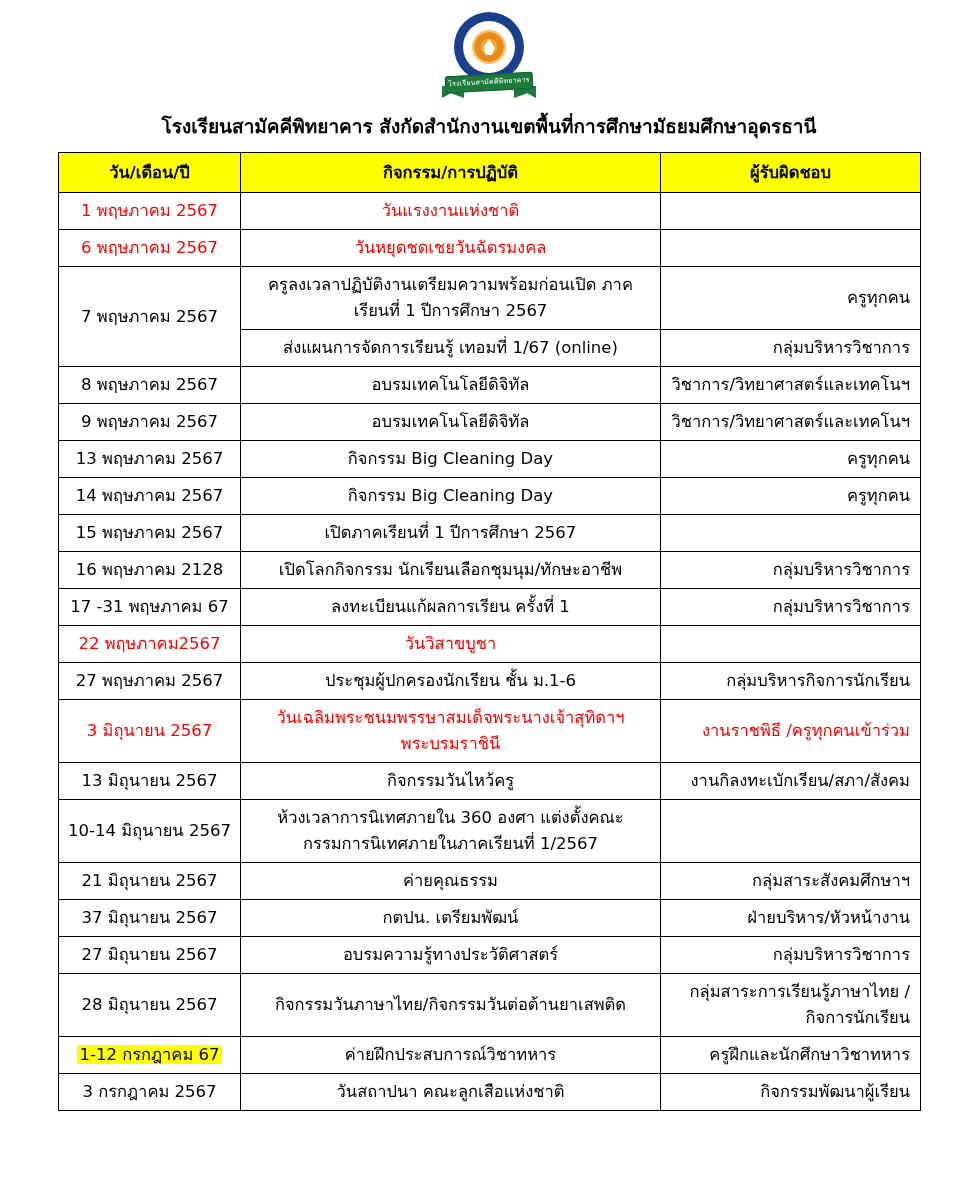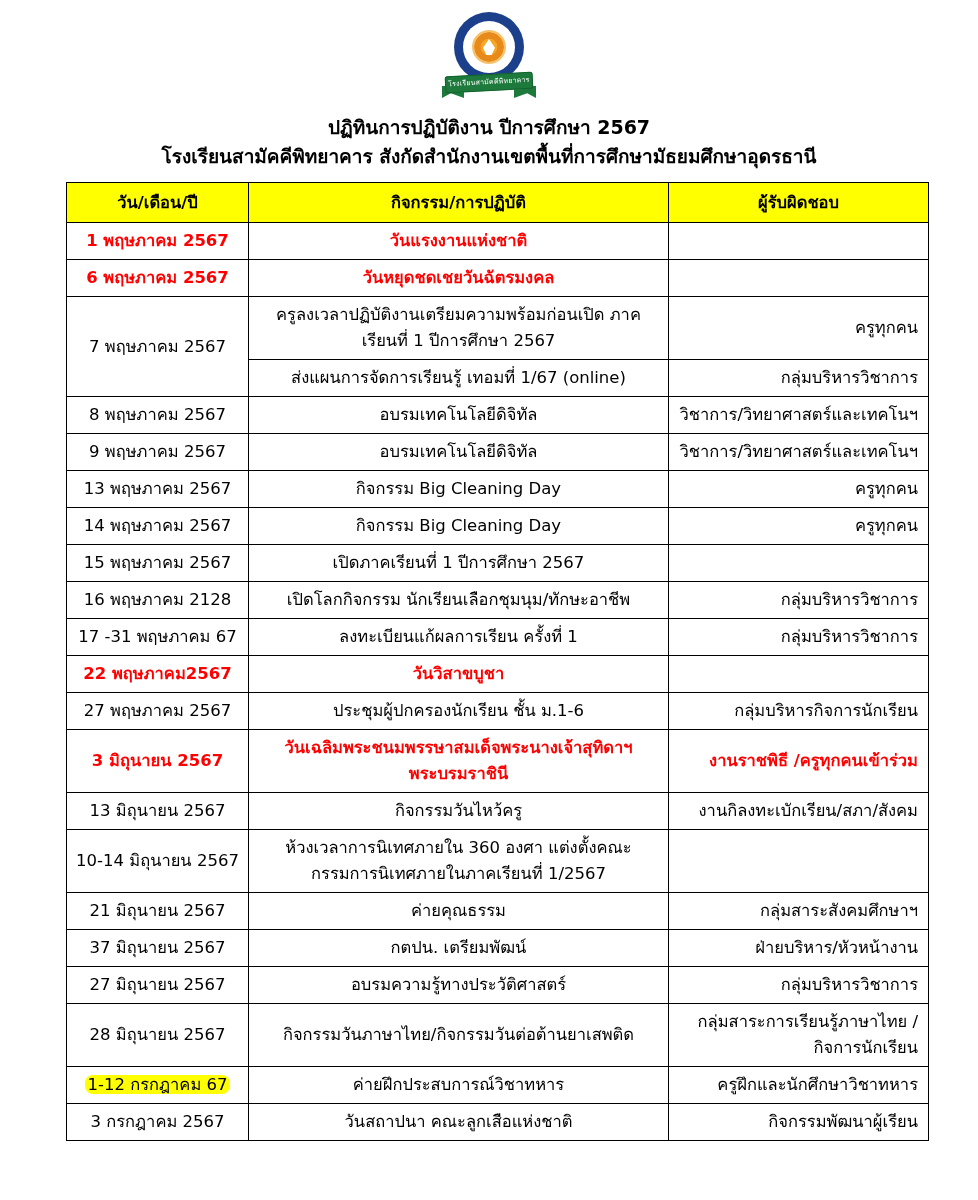--- a/index.html
+++ b/index.html
@@ -120,21 +120,20 @@
     font-size: 19px;
     font-weight: bold;
     line-height: 28px;
   }
 
   
   table.cal {
     border-collapse: collapse;
     width: 862px;
     table-layout: fixed;
-    margin-left: 8px;
   }
   table.cal col.c1 { width: 182px; }
   table.cal col.c2 { width: 420px; }
   table.cal col.c3 { width: 260px; }
 
   table.cal th,
   table.cal td {
     border: 1px solid #000000;
     font-size: 16.5px;
     line-height: 26px;
@@ -152,26 +151,25 @@
     padding: 5px 6px;
   }
   table.cal td.act {
     text-align: center;
     padding: 5px 10px;
   }
   table.cal td.resp {
     text-align: right;
     padding: 5px 10px;
   }
-  td.red { color: #ff0000; font-weight: bold; }
+  td.red { color: #ff0000; }
   td.red.act { color: #ff0000; }
   .hl {
     background: #ffff00;
     padding: 0 2px;
-    border-radius: 8px;
   }
   td.center-resp { text-align: center; }
 </style>
 </head>
 <body>
 
 <div class="page">
 
   <div class="logo-wrap">
     <div class="logo">
@@ -181,21 +179,20 @@
         <div class="tailL"></div>
         <div class="tailR"></div>
         <div class="band">
           <span>โรงเรียนสามัคคีพิทยาคาร</span>
         </div>
       </div>
     </div>
   </div>
 
   <div class="title-block">
-    <div class="title-line1">ปฏิทินการปฏิบัติงาน ปีการศึกษา 2567</div>
     <div class="title-line2">โรงเรียนสามัคคีพิทยาคาร สังกัดสำนักงานเขตพื้นที่การศึกษามัธยมศึกษาอุดรธานี</div>
   </div>
 
   <table class="cal">
     <colgroup>
       <col class="c1">
         <col class="c2">
         <col class="c3">
     </colgroup>
     <thead>

